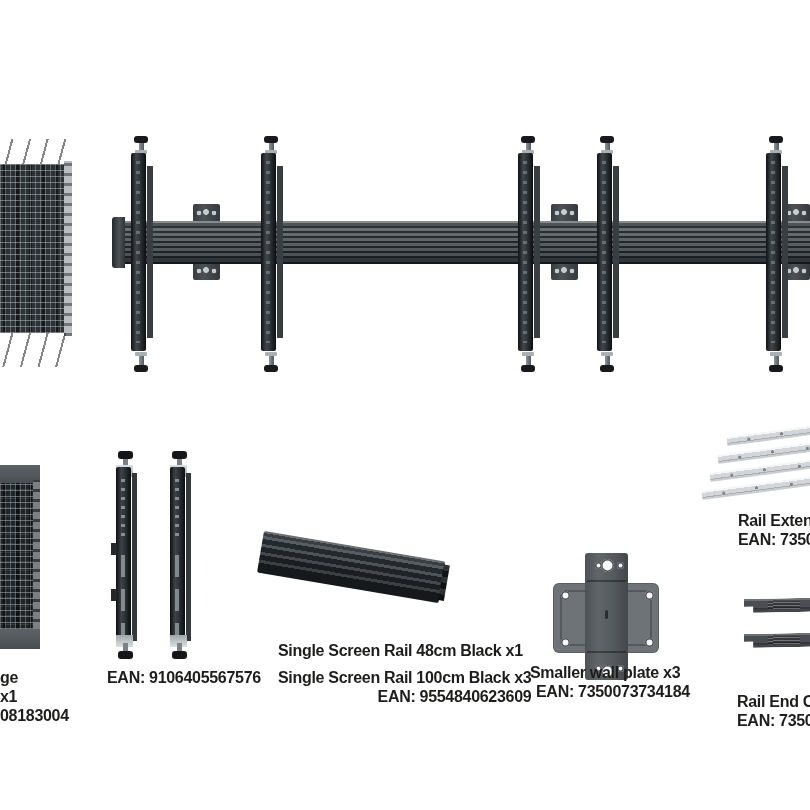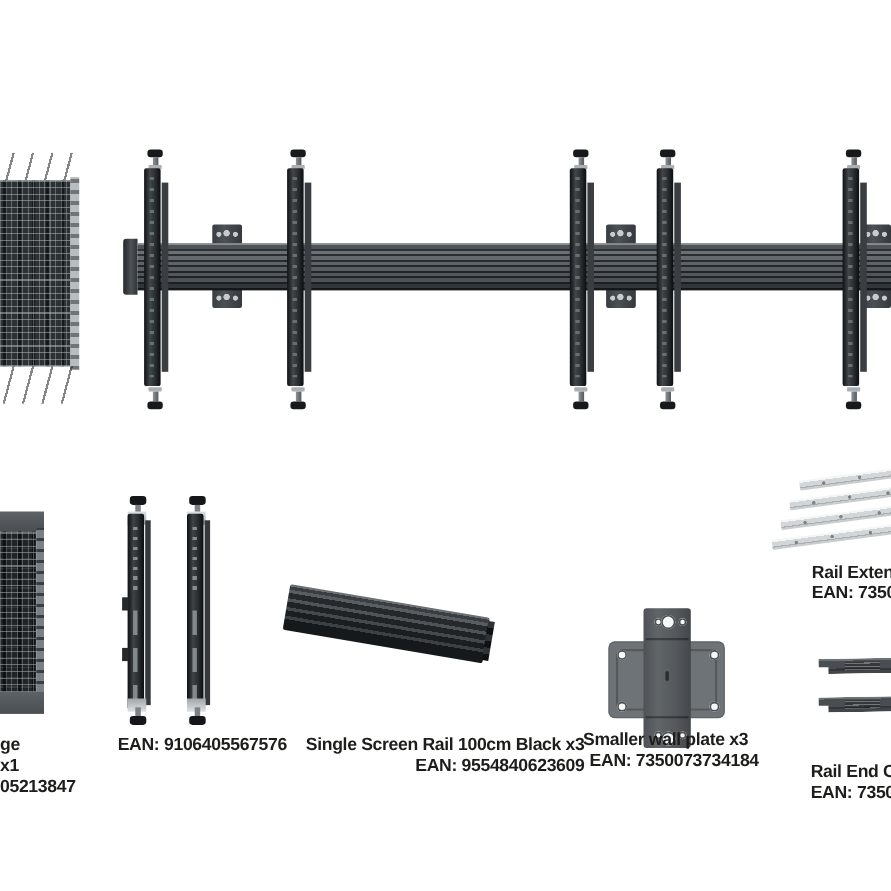--- a/index.html
+++ b/index.html
@@ -249,28 +249,29 @@
   <div class="abs rec" style="left:744px;top:599px;">
       <i></i>
     </div>
   <div class="abs rec" style="left:744px;top:634px;">
       <i></i>
     </div>
 
   <div class="lbl" style="left:0;top:668px;">
     <div>ge</div>
     <div>x1</div>
-    <div>05213847</div>
+    <div>08183004</div>
   </div>
 
   <div class="lbl" style="left:107px;top:668px;">
     <div>EAN: 9106405567576</div>
   </div>
 
   <div class="lbl" style="left:278px;top:641px;">
+    <div>Single Screen Rail 48cm Black x1</div>
   </div>
 
   <div class="lbl" style="left:278px;top:668px;text-align:right;">
     <div>Single Screen Rail 100cm Black x3</div>
     <div>EAN: 9554840623609</div>
   </div>
 
   <div class="lbl" style="left:530px;top:663px;">
     <div>Smaller wall plate x3</div>
     <div style="padding-left:6px;">EAN: 7350073734184</div>

